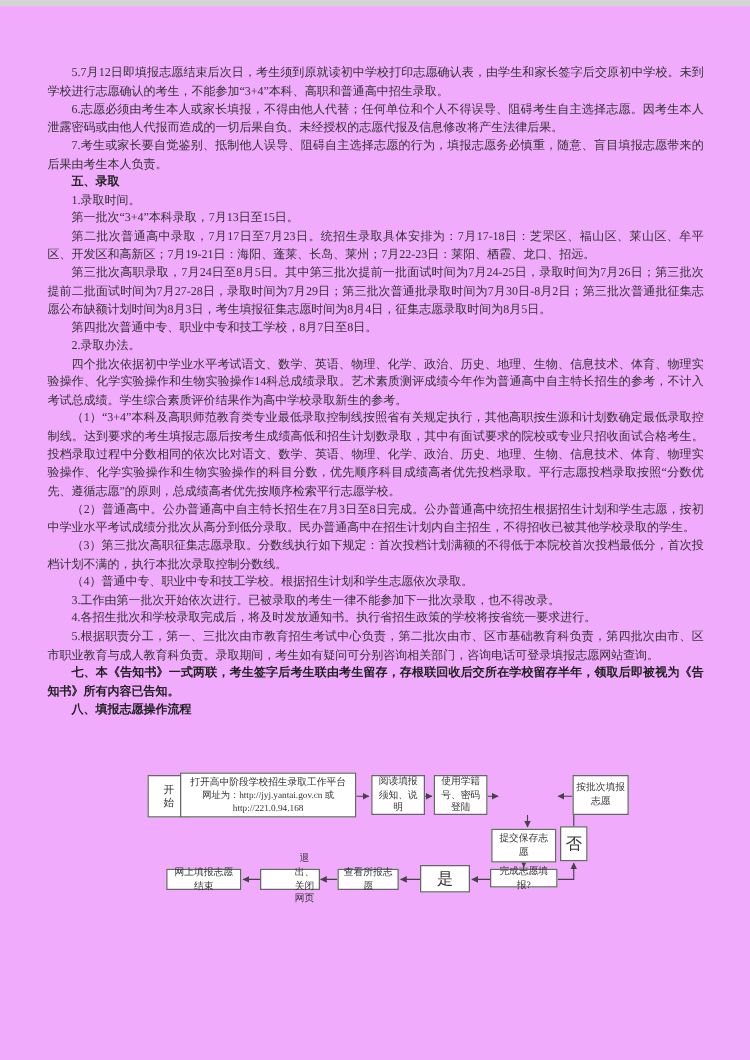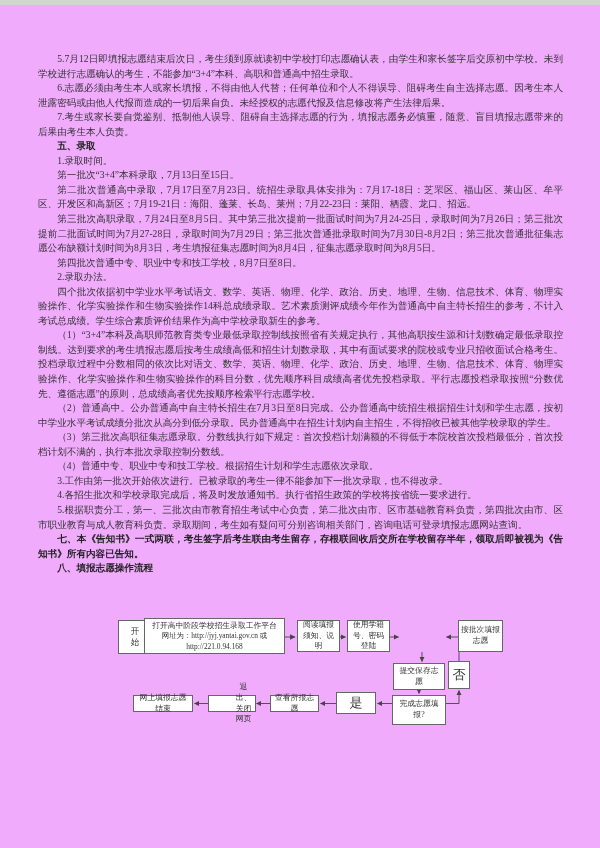--- a/index.html
+++ b/index.html
@@ -34,21 +34,21 @@
   .n-platform .url{font-size:7.4px;letter-spacing:0;}
   .n-read{left:297px;top:10px;width:43px;height:32px;}
   .n-login{left:347px;top:10px;width:43px;height:32px;}
   .n-fill{left:420px;top:10px;width:45px;height:32px;margin-left:38px;}
   .n-submit{left:393px;top:53px;width:52px;height:27px;}
   .n-no{left:448px;top:51px;width:22px;height:28px;font-size:13px;}
   .n-end{left:133px;top:85px;width:60px;height:17px;}
   .n-exit{left:208px;top:85px;width:48px;height:17px;padding-left:25px;}
   .n-view{left:270px;top:85px;width:49px;height:17px;}
   .n-yes{left:336px;top:82px;width:40px;height:22px;font-size:13px;}
-  .n-done{left:392px;top:85px;width:54px;height:30px;}
+  .n-done{left:392px;top:85px;width:54px;height:15px;}
 </style>
 </head>
 <body>
 
 <div class="page">
   <div class="top-strip"></div>
 
   <div class="doc">
     <p>5.7月12日即填报志愿结束后次日，考生须到原就读初中学校打印志愿确认表，由学生和家长签字后交原初中学校。未到学校进行志愿确认的考生，不能参加“3+4”本科、高职和普通高中招生录取。</p>
     <p>6.志愿必须由考生本人或家长填报，不得由他人代替；任何单位和个人不得误导、阻碍考生自主选择志愿。因考生本人泄露密码或由他人代报而造成的一切后果自负。未经授权的志愿代报及信息修改将产生法律后果。</p>

